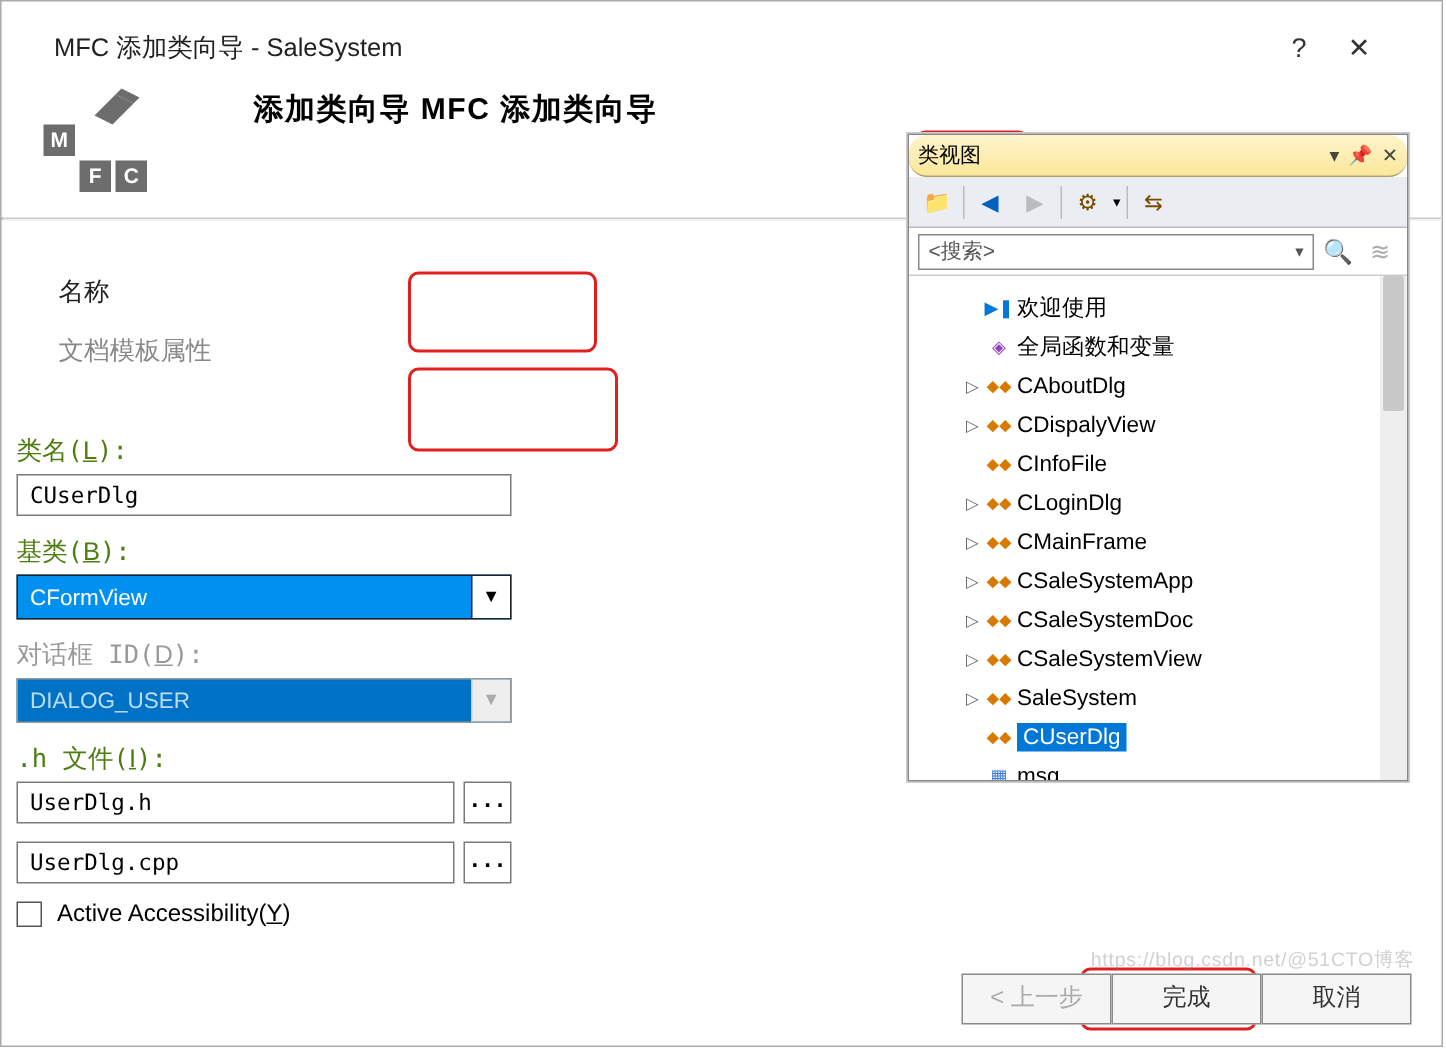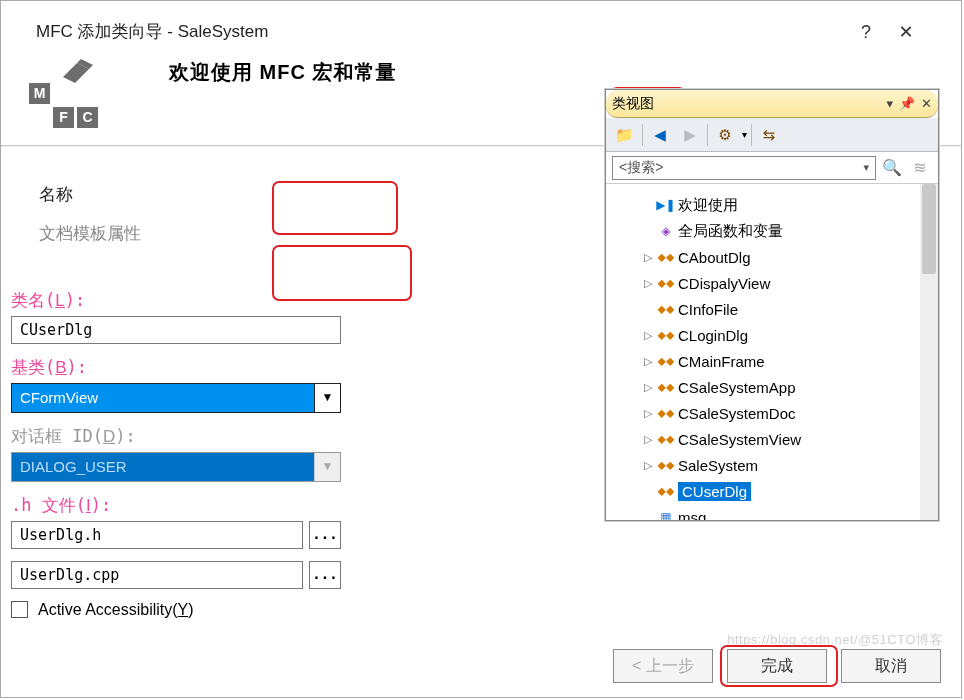--- a/index.html
+++ b/index.html
@@ -14,33 +14,33 @@
   .mfc-logo { width: 80px; height: 80px; position: relative; }
   .logo-sq { position:absolute; width:21px; height:21px; background:#6d6d6d; color:#fff; font: bold 14px/21px sans-serif; text-align:center; }
   .welcome { font-size: 20px; font-weight: bold; color: #000; margin-left: 60px; margin-top: 6px; letter-spacing: 1px; }
   .hr { border-top: 1px solid #ccc; margin: 0; }
   
   .main { display: flex; height: 480px; flex-direction: column; }
   .sidebar { width: 240px; padding: 36px 0 0 38px; font-size: 17px; }
   .side-item { margin-bottom: 16px; color: #222; }
   .side-item.dim { color: #888; }
   .form { padding: 28px 10px 0 10px; width: 350px; }
-  .lbl { font-size: 17px; color: #ec4899; margin-bottom: 4px; font-family: SimSun, monospace; }
+  .lbl { font-size: 17px; color: #4d7c0f; margin-bottom: 4px; font-family: SimSun, monospace; }
   .lbl u { text-decoration: underline; }
   .lbl.dim { color: #999; }
   .row { display: flex; align-items: center; margin-bottom: 12px; }
   .tfield { flex: 1; border: 1.5px solid #7a7a7a; height: 28px; padding: 0 8px; font: 15px/26px Consolas, monospace; background: #fff; }
   .dropdown { flex:1; border:1.5px solid #222; height:30px; background:#0090f0; color:#fff; font:15px/28px Consolas,monospace; padding:0 8px; position:relative; }
   .dd-arrow { position:absolute; right:0; top:0; width:26px; height:100%; background:#fff; color:#000; text-align:center; border-left:1px solid #222; line-height:26px; font-size:12px; }
   .dropdown.dim { background:#0072c6; color:#bcdcf7; border-color:#999; }
   .browse { width:32px; height:28px; border:1.5px solid #7a7a7a; margin-left:6px; text-align:center; font:bold 14px/24px monospace; background:#fff; }
   .chkrow { display:flex; margin-top:10px; font:16px SimSun,monospace; }
   .chkbox { width:17px; height:17px; border:1.5px solid #555; margin-right:10px; }
   
-  .footer { position:absolute; bottom:14px; right:20px; display:flex; gap:14px; }
+  .footer { position:absolute; bottom:14px; right:20px; display:flex; }
   .btn { width:100px; height:34px; border:1px solid #8a8a8a; background:#f5f5f5; font-size:16px; text-align:center; line-height:32px; color:#333; }
   .btn.dim { color:#aaa; }
   
   .redbox { border:2.5px solid #e02020; border-radius:7px; position:absolute; pointer-events:none; }
   
   .classview { position:absolute; top:88px; right:22px; width:334px; height:432px; border:1px solid #888; background:#fff; box-shadow:0 0 0 1px #ccc; }
   .cv-title { height:28px; background:linear-gradient(#fdf4cc,#fbe79a); border-bottom:1px solid #b0a060; display:flex; align-items:center; padding:0 6px; font-size:14px;border-radius:12px; }
   .cv-title-right { margin-left:auto; display:flex; gap:6px; font-size:13px; color:#444; }
   .cv-toolbar { height:34px; border-bottom:1px solid #bbb; background:#eaeef3; display:flex; align-items:center; padding:0 6px; gap:4px; font-size:15px; }
   .tb-ic { width:26px; height:26px; display:inline-flex; align-items:center; justify-content:center; color:#7a4a00; }
@@ -76,21 +76,21 @@
   <div class="header">
     <div class="mfc-logo">
       <div class="logo-sq" style="left:0;top:30px;">M</div>
       <div class="logo-sq" style="left:24px;top:54px;">F</div>
       <div class="logo-sq" style="left:48px;top:54px;">C</div>
       <svg width="40" height="34" style="position:absolute;left:30px;top:2px;">
         <polygon points="4,22 18,8 30,14 16,28" fill="#6d6d6d"></polygon>
         <polygon points="22,4 34,10 30,14 18,8" fill="#6d6d6d"></polygon>
       </svg>
     </div>
-    <div class="welcome">欢迎使用  MFC  宏和常量</div>
+    <div class="welcome">添加类向导  MFC  添加类向导</div>
   </div>
   <hr class="hr">
 
   <div class="main">
     <div class="sidebar">
       <div class="side-item">名称</div>
       <div class="side-item dim">文档模板属性</div>
     </div>
 
     <div class="form">

